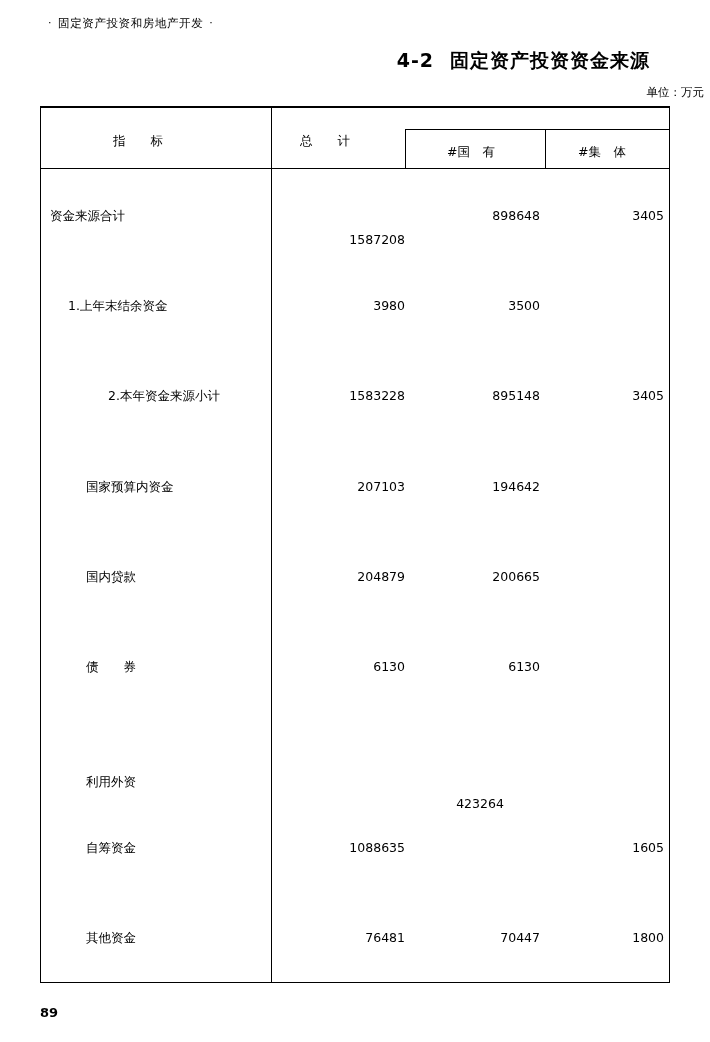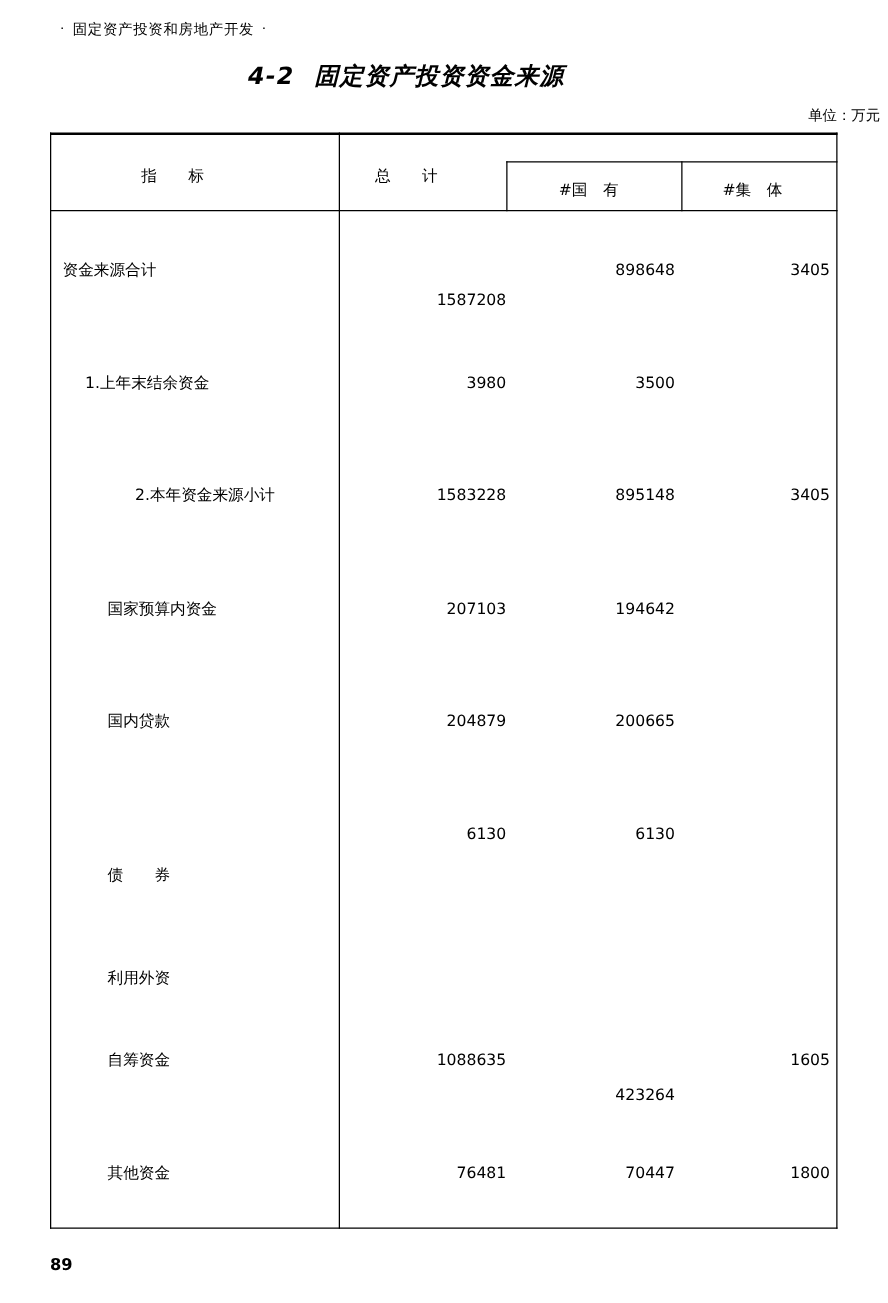--- a/index.html
+++ b/index.html
@@ -36,25 +36,24 @@
     margin: 0 6px;
     font-size: 11px;
     vertical-align: 1px;
   }
   
   .title {
     position: absolute;
     left: 0;
     top: 48px;
     width: 650px;
-    text-align: center;
+    text-align: right;
     font-size: 19px;
     font-weight: bold;
     letter-spacing: 1px;
-    font-style: italic;
   }
   .title .num {
     margin-right: 16px;
     font-weight: bold;
   }
   
   .yearline {
     position: absolute;
     top: 90px;
     left: 0;
@@ -156,33 +155,33 @@
   <div class="row-label" style="left:86px; top:479px;">国家预算内资金</div>
   <div class="row-val" style="left:285px; top:479px; width:120px;">207103</div>
   <div class="row-val" style="left:420px; top:479px; width:120px;">194642</div>
   <div class="row-val" style="left:550px; top:479px; width:114px;"></div>
 
   <div class="row-label" style="left:86px; top:569px;">国内贷款</div>
   <div class="row-val" style="left:285px; top:569px; width:120px;">204879</div>
   <div class="row-val" style="left:420px; top:569px; width:120px;">200665</div>
   <div class="row-val" style="left:550px; top:569px; width:114px;"></div>
 
-  <div class="row-label" style="left:86px; top:692px;">债　　券</div>
+  <div class="row-label" style="left:86px; top:659px;">债　　券</div>
   <div class="row-val" style="left:285px; top:659px; width:120px;">6130</div>
   <div class="row-val" style="left:420px; top:659px; width:120px;">6130</div>
   <div class="row-val" style="left:550px; top:659px; width:114px;"></div>
 
   <div class="row-label" style="left:86px; top:749px;margin-top:25px;">利用外资</div>
   <div class="row-val" style="left:285px; top:749px; width:120px;"></div>
   <div class="row-val" style="left:420px; top:749px; width:120px;"></div>
   <div class="row-val" style="left:550px; top:749px; width:114px;"></div>
 
   <div class="row-label" style="left:86px; top:840px;">自筹资金</div>
   <div class="row-val" style="left:285px; top:840px; width:120px;">1088635</div>
-  <div class="row-val" style="left:420px; top:868px; width:120px;">423264</div>
+  <div class="row-val" style="left:420px; top:796px; width:120px;text-align:center;">423264</div>
   <div class="row-val" style="left:550px; top:840px; width:114px;">1605</div>
 
   <div class="row-label" style="left:86px; top:930px;">其他资金</div>
   <div class="row-val" style="left:285px; top:930px; width:120px;">76481</div>
   <div class="row-val" style="left:420px; top:930px; width:120px;">70447</div>
   <div class="row-val" style="left:550px; top:930px; width:114px;">1800</div>
 
   <div class="pageno">89</div>
 
 </div>

